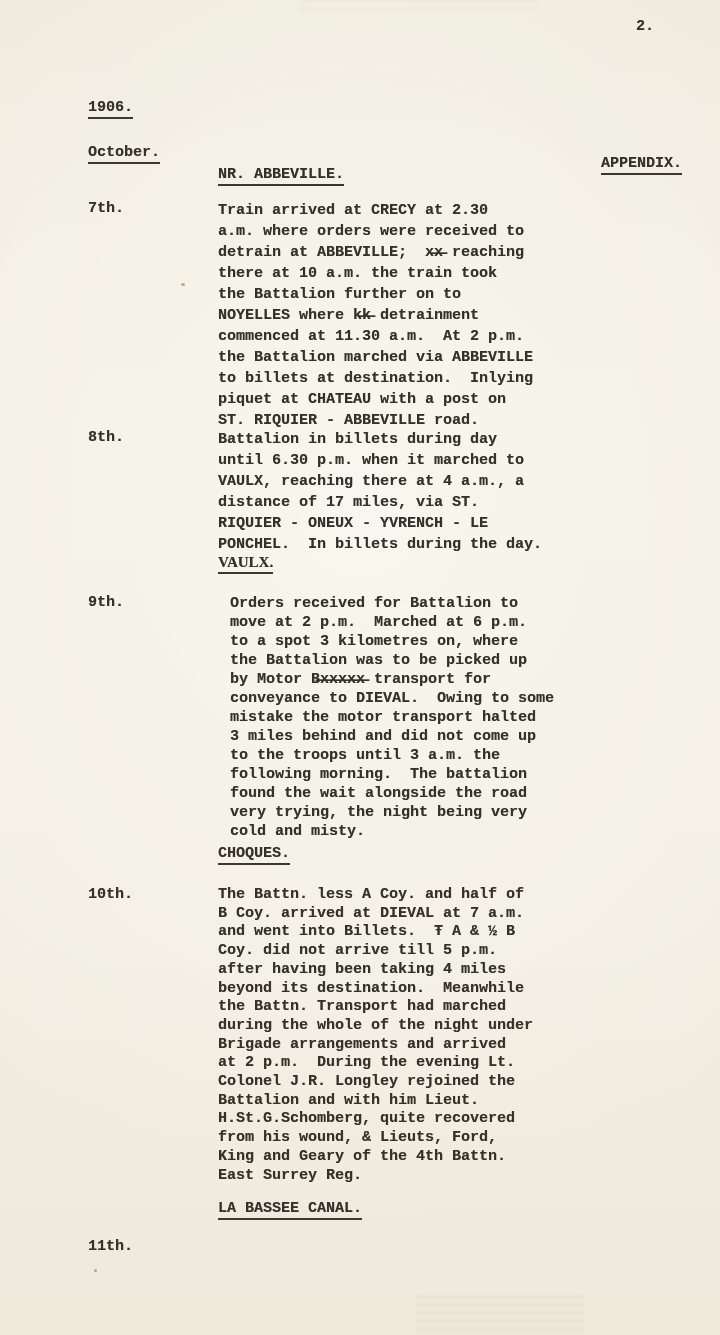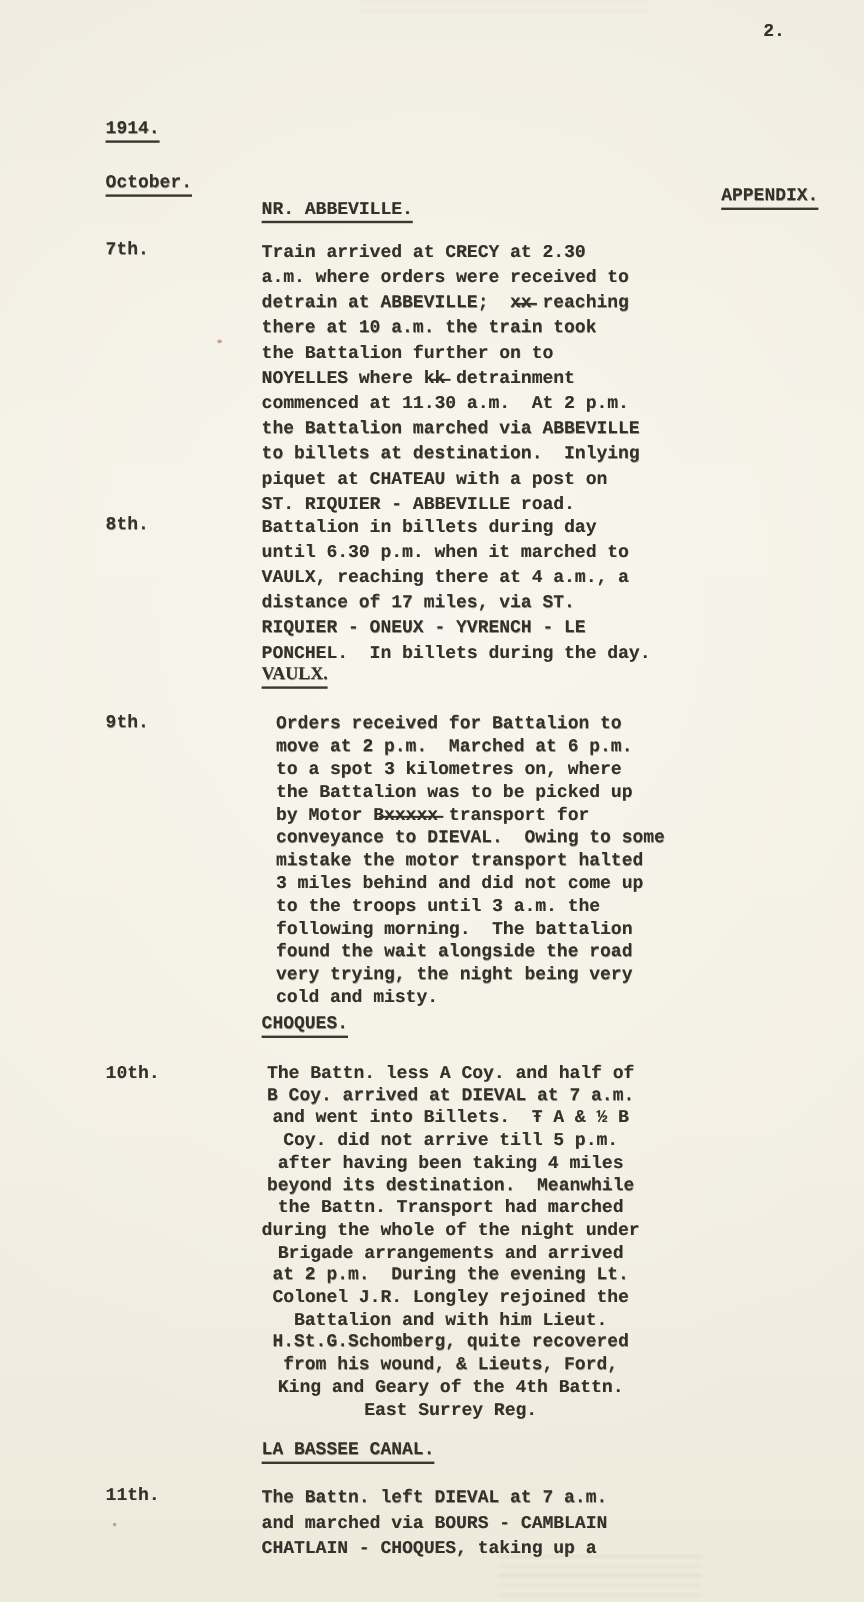--- a/index.html
+++ b/index.html
@@ -38,21 +38,21 @@
 
 <div class="page">
 
   <div class="ghost ghost-top"></div>
   <div class="ghost ghost-bottom"></div>
   <div class="speck speck-red"></div>
   <div class="speck speck-gray"></div>
 
   <div class="t" style="left:636px;top:18px;">2.</div>
 
-  <div class="t u" style="left:88px;top:99px;">1914.</div>
+  <div class="t u" style="left:88px;top:99px;">1906.</div>
 
   <div class="t u" style="left:601px;top:120px;margin-top:35px;">APPENDIX.</div>
 
   <div class="t u" style="left:88px;top:144px;">October.</div>
 
   <div class="t u" style="left:218px;top:166px;">NR. ABBEVILLE.</div>
 
   <div class="t" style="left:88px;top:200px;">7th.</div>
   <div class="t lh21" style="left:218px;top:200px;">Train arrived at CRECY at 2.30
 a.m. where orders were received to
@@ -87,37 +87,34 @@
 3 miles behind and did not come up
 to the troops until 3 a.m. the
 following morning.  The battalion
 found the wait alongside the road
 very trying, the night being very
 cold and misty.</div>
 
   <div class="t u" style="left:218px;top:845px;">CHOQUES.</div>
 
   <div class="t" style="left:88px;top:886px;">10th.</div>
-  <div class="t lh187" style="left:218px;top:886px;text-align:center;">The Battn. less A Coy. and half of
+  <div class="t lh187" style="left:218px;top:886px;">The Battn. less A Coy. and half of
 B Coy. arrived at DIEVAL at 7 a.m.
 and went into Billets.  Ŧ A &amp; ½ B
 Coy. did not arrive till 5 p.m.
 after having been taking 4 miles
 beyond its destination.  Meanwhile
 the Battn. Transport had marched
 during the whole of the night under
 Brigade arrangements and arrived
 at 2 p.m.  During the evening Lt.
 Colonel J.R. Longley rejoined the
 Battalion and with him Lieut.
 H.St.G.Schomberg, quite recovered
 from his wound, &amp; Lieuts, Ford,
 King and Geary of the 4th Battn.
 East Surrey Reg.</div>
 
   <div class="t u" style="left:218px;top:1200px;">LA BASSEE CANAL.</div>
 
   <div class="t" style="left:88px;top:1238px;">11th.</div>
-  <div class="t lh21" style="left:218px;top:1238px;">The Battn. left DIEVAL at 7 a.m.
-and marched via BOURS - CAMBLAIN
-CHATLAIN - CHOQUES, taking up a</div>
 
 </div>
 
 </body></html>

